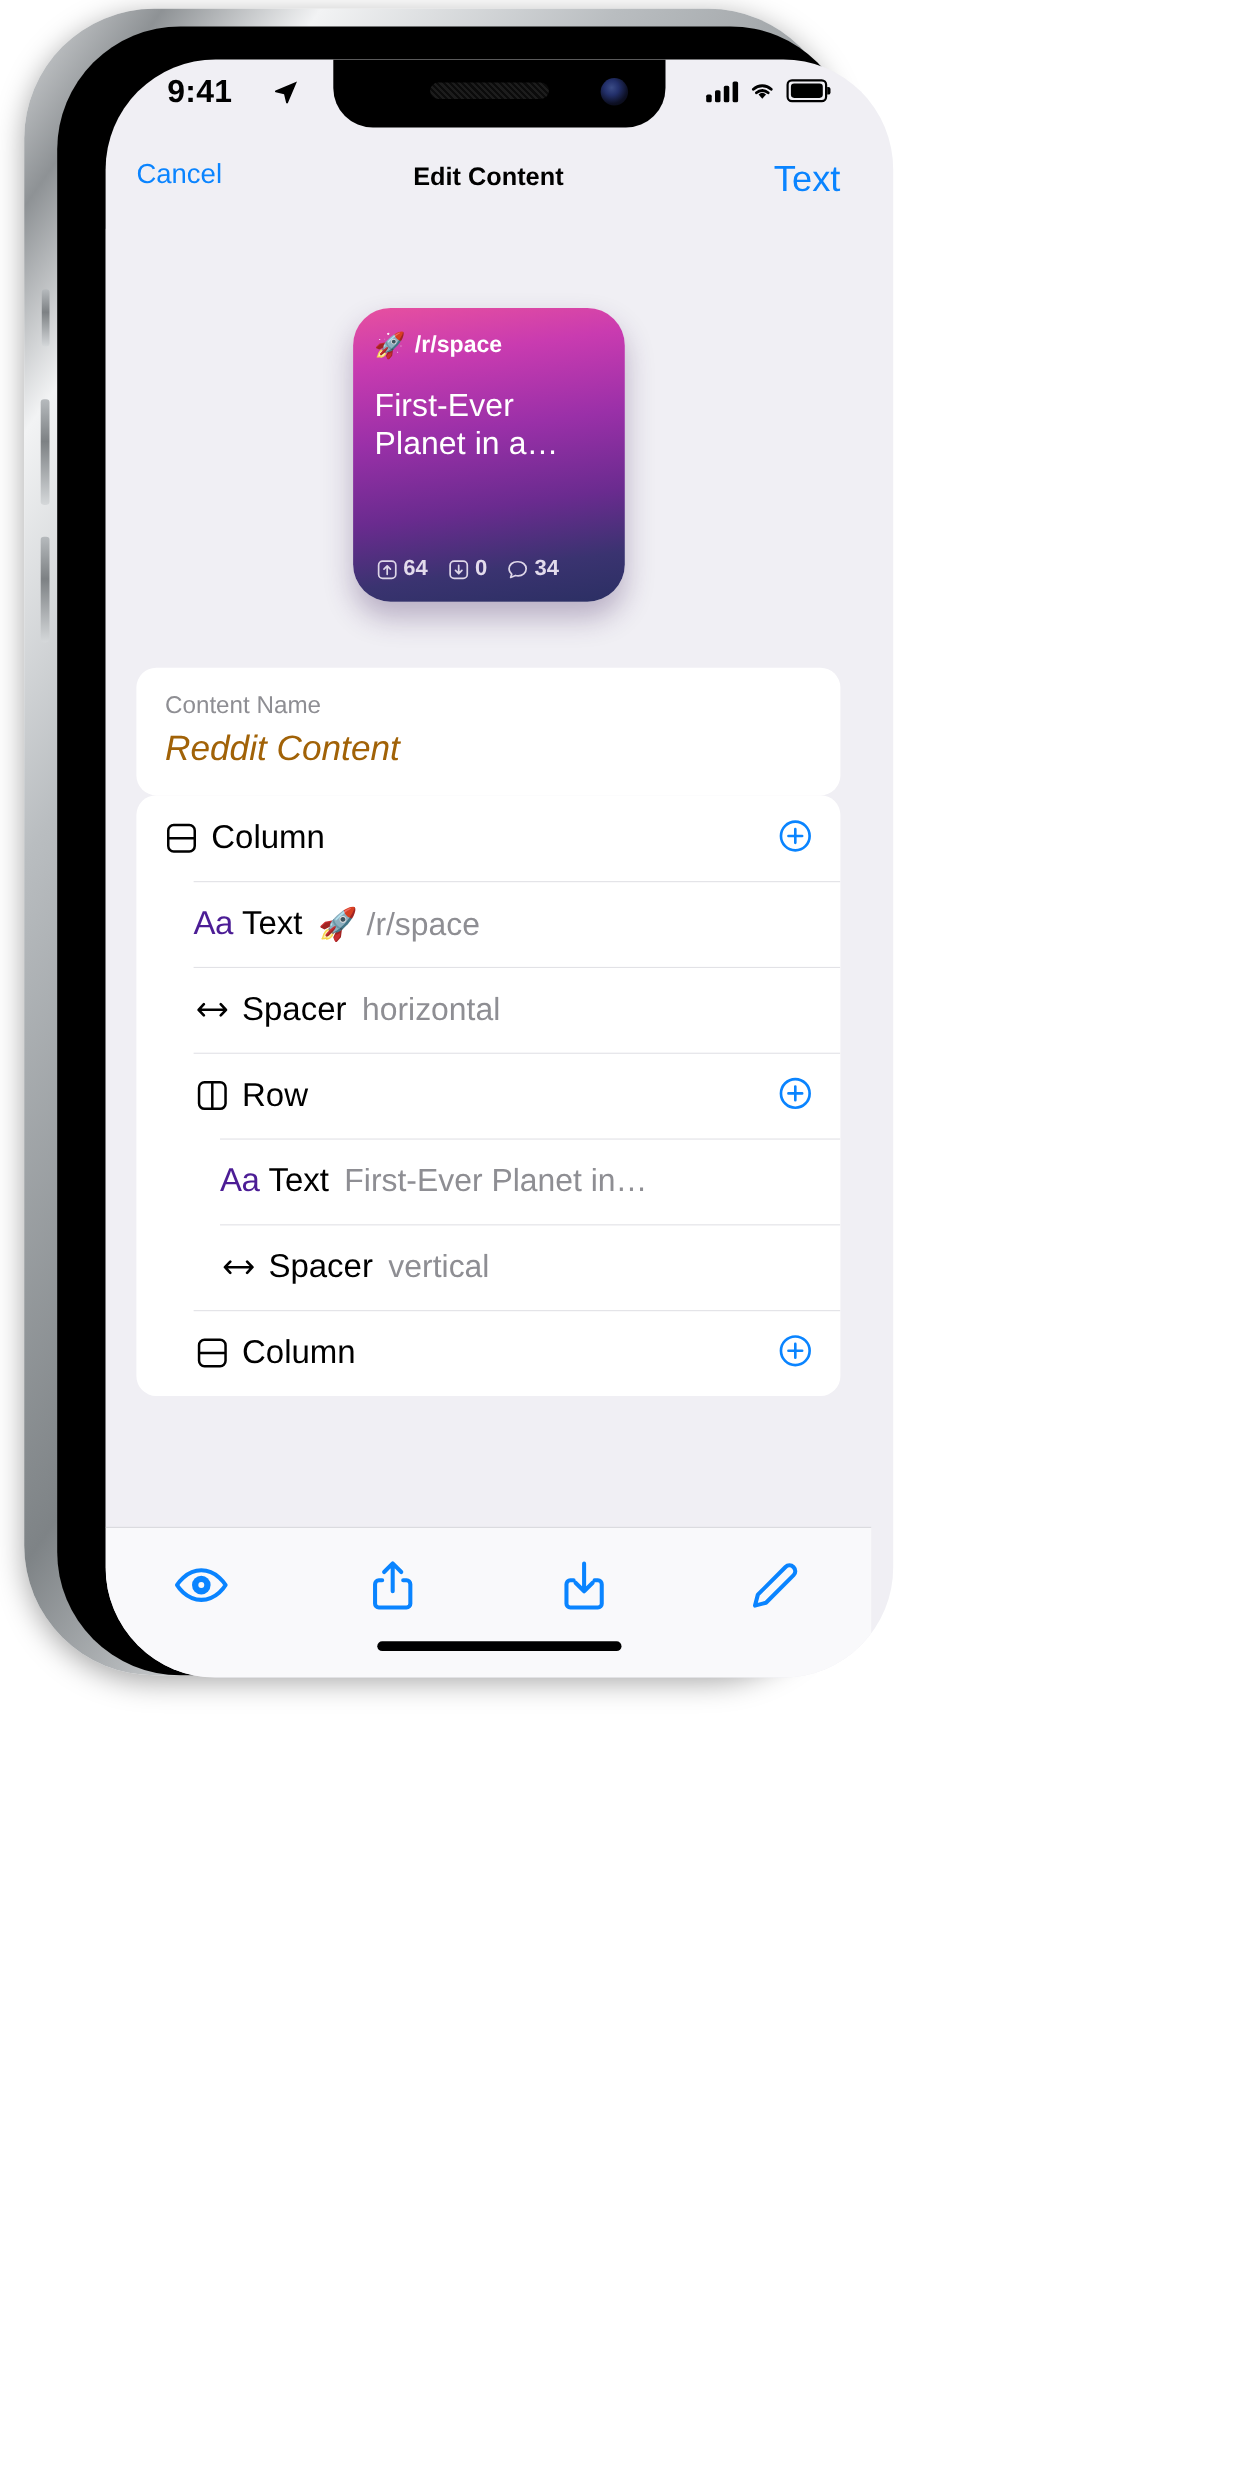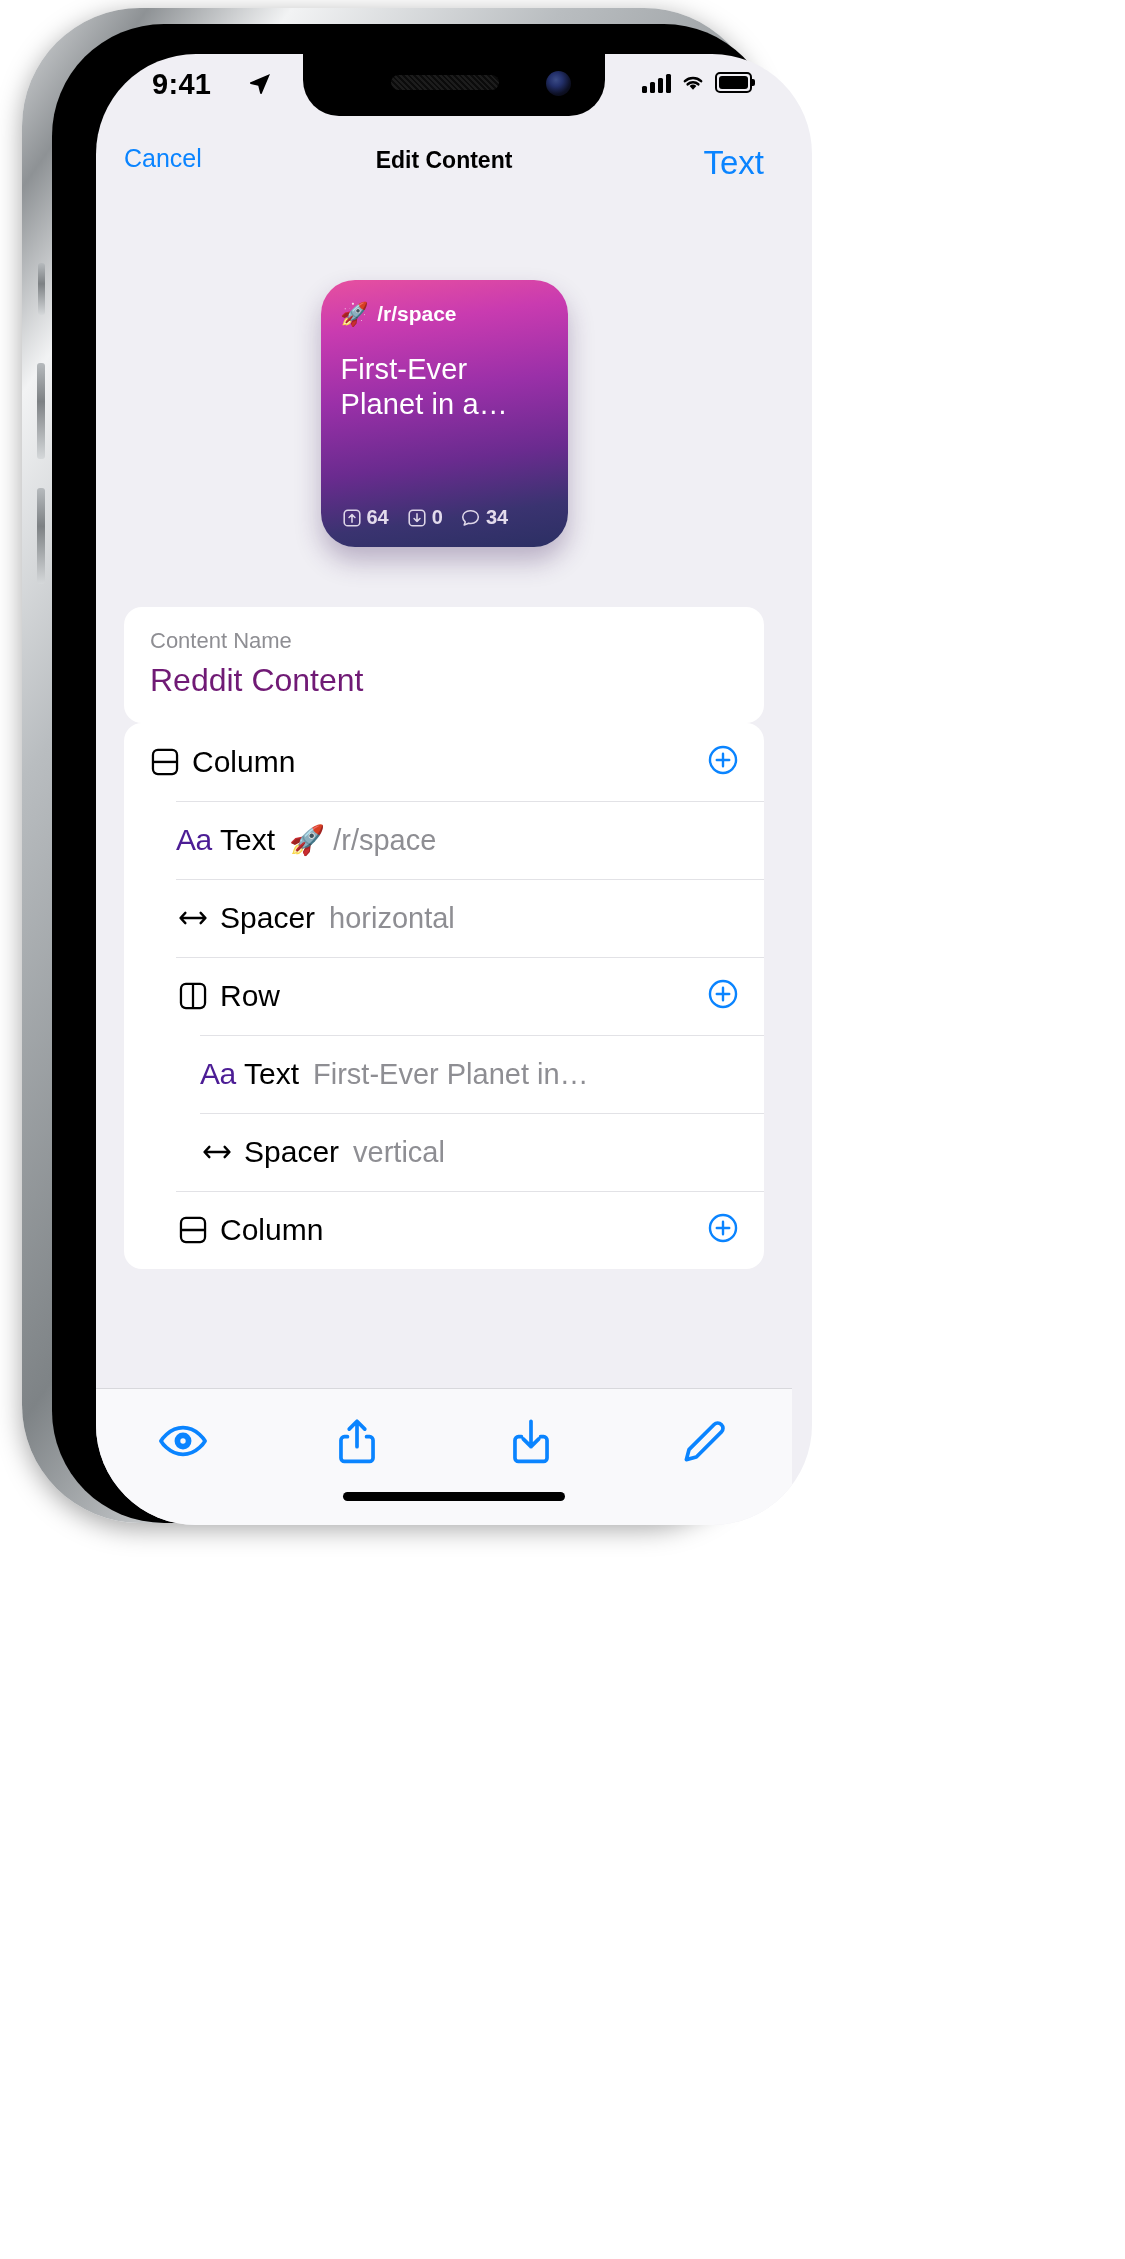--- a/index.html
+++ b/index.html
@@ -79,21 +79,21 @@
   .card-stats{margin-top:auto;display:flex;align-items:center;gap:17px;color:#e3dbec;font-size:20px;}
   .stat{display:flex;align-items:center;gap:4px;font-weight:bold;}
   .stat svg{display:block;}
 
   
   .field{
     margin:60px 28px 0 28px;background:#fff;border-radius:18px;
     padding:21px 26px 24px 26px;box-sizing:border-box;
   }
   .field-label{font-size:22px;color:#8e8e93;}
-  .field-value{margin-top:8px;font-size:32px;color:#701a75;}
+  .field-value{margin-top:8px;font-size:32px;color:#a16207;font-style:italic;}
 
   
   .sec-head{margin:44px 0 14px 42px;font-size:23px;color:#8a8a8e;letter-spacing:1.2px;}
 
   
   .list{margin:0 28px;background:#fff;border-radius:18px;overflow:hidden;text-align:center;}
   .row{display:flex;align-items:center;height:78px;padding:0 24px;box-sizing:border-box;position:relative;}
   .row + .row::before{content:"";position:absolute;left:24px;right:0;top:0;height:1px;background:#e2e2e6;}
   .row.indent1{padding-left:52px;}
   .row.indent1::before{left:52px;}

